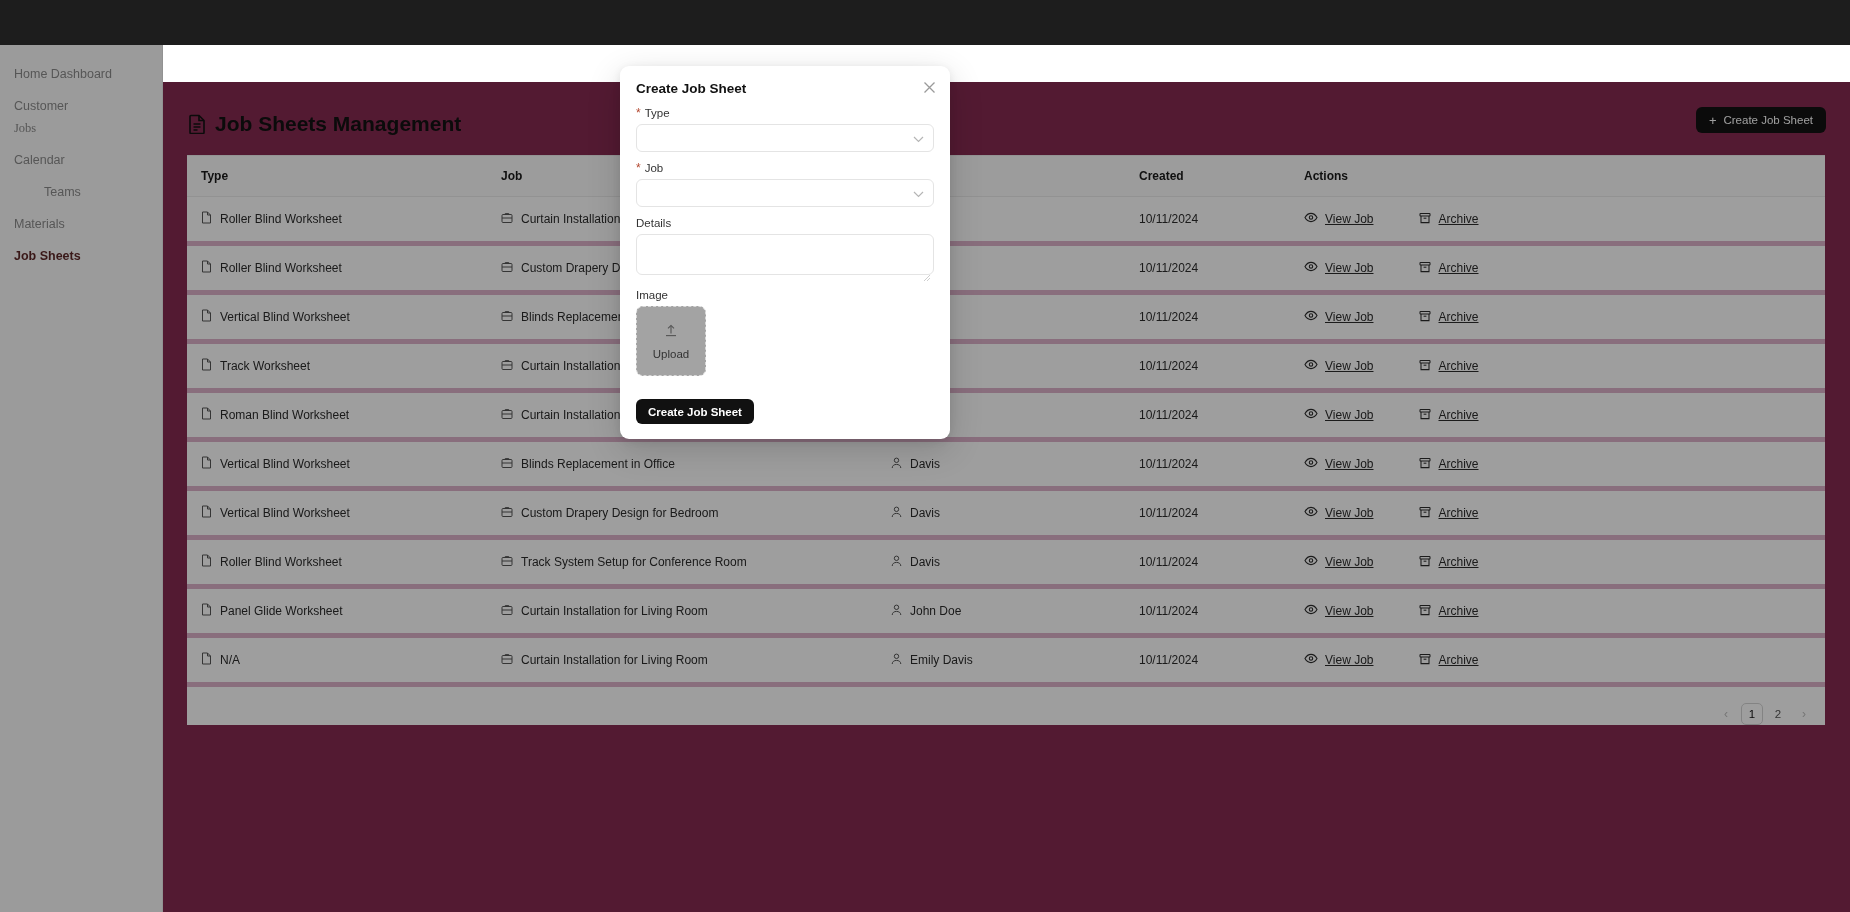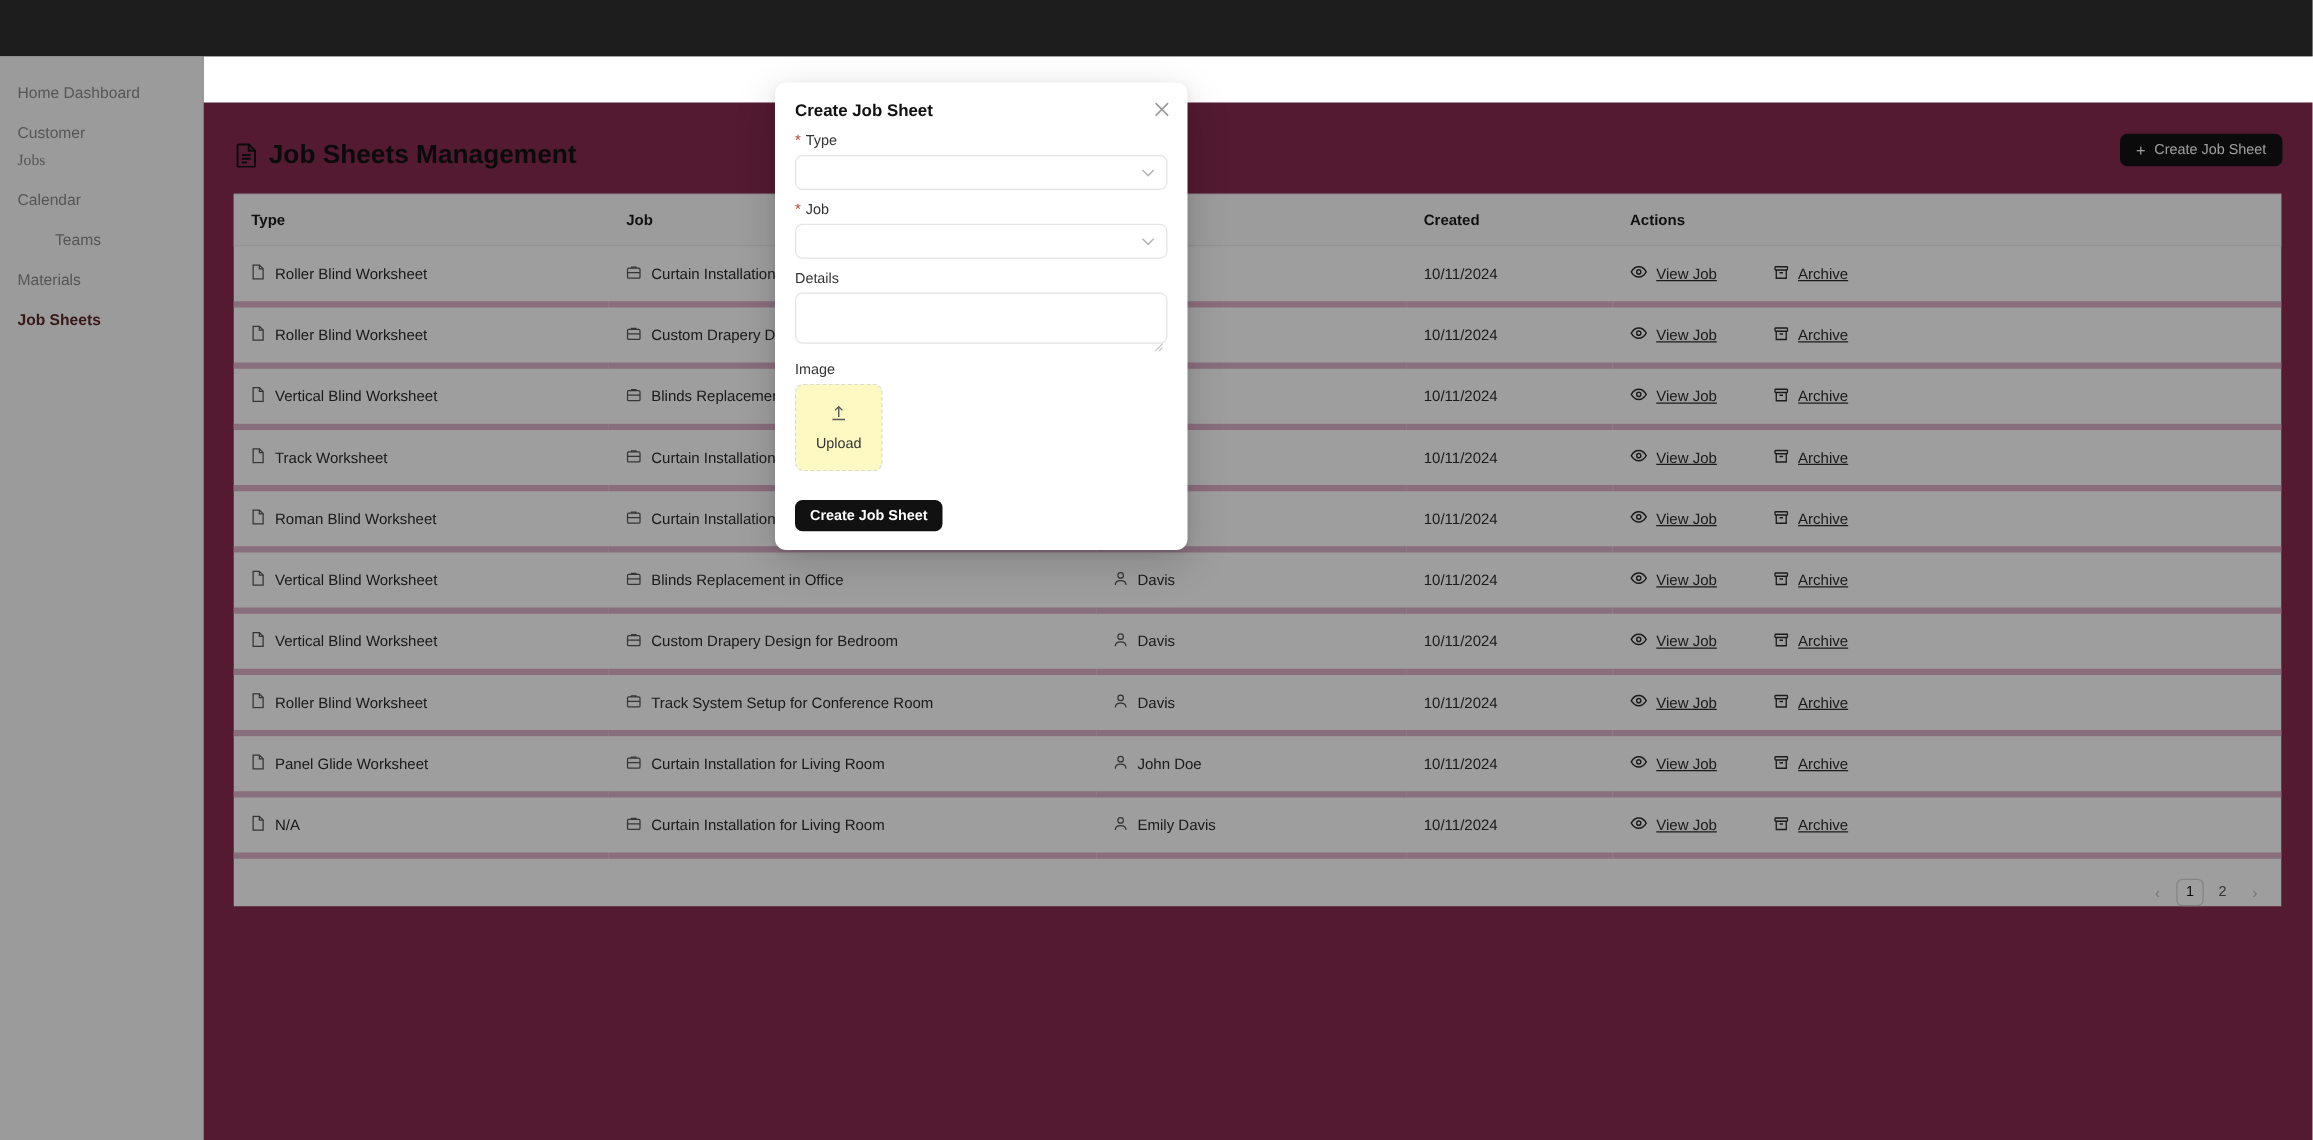--- a/index.html
+++ b/index.html
@@ -191,21 +191,21 @@
     position: relative;
   }
   .ta-wrap { position: relative; }
   .resize-grip {
     position: absolute; right: 3px; bottom: 3px;
     width: 8px; height: 8px; pointer-events: none; color: #c9c9c9;
   }
   .upload-box {
     width: 70px; height: 70px;
     border: 1px dashed #d9d9d9; border-radius: 7px;
-    background: #fef9c3;
+    background: #a3a3a3;
     display: flex; flex-direction: column;
     align-items: center; justify-content: center; gap: 7px;
     cursor: pointer;
   }
   .upload-label { font-size: 11.5px; color: #333; }
   .btn-submit {
     margin-top: 13px;
     height: 25px; padding: 0 12px;
     background: #111111; color: #fff;
     border: none; border-radius: 6px;

